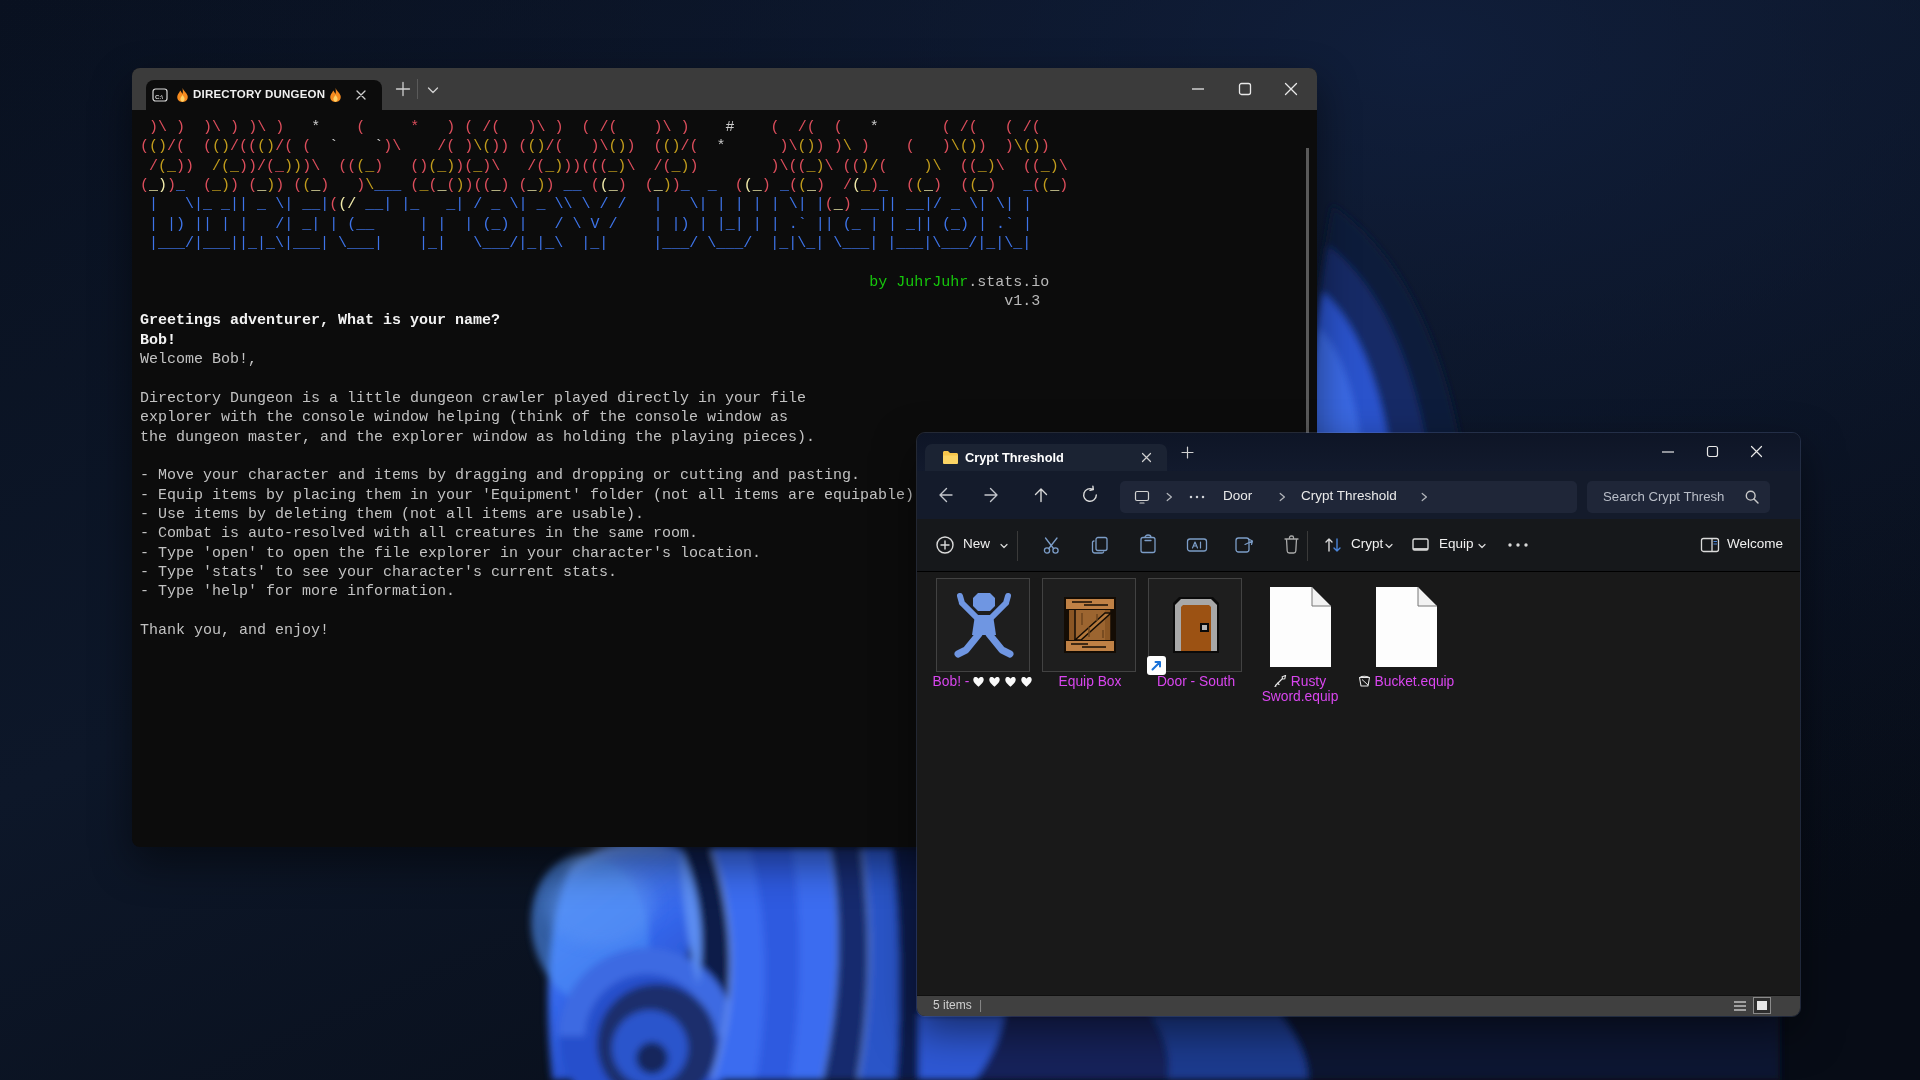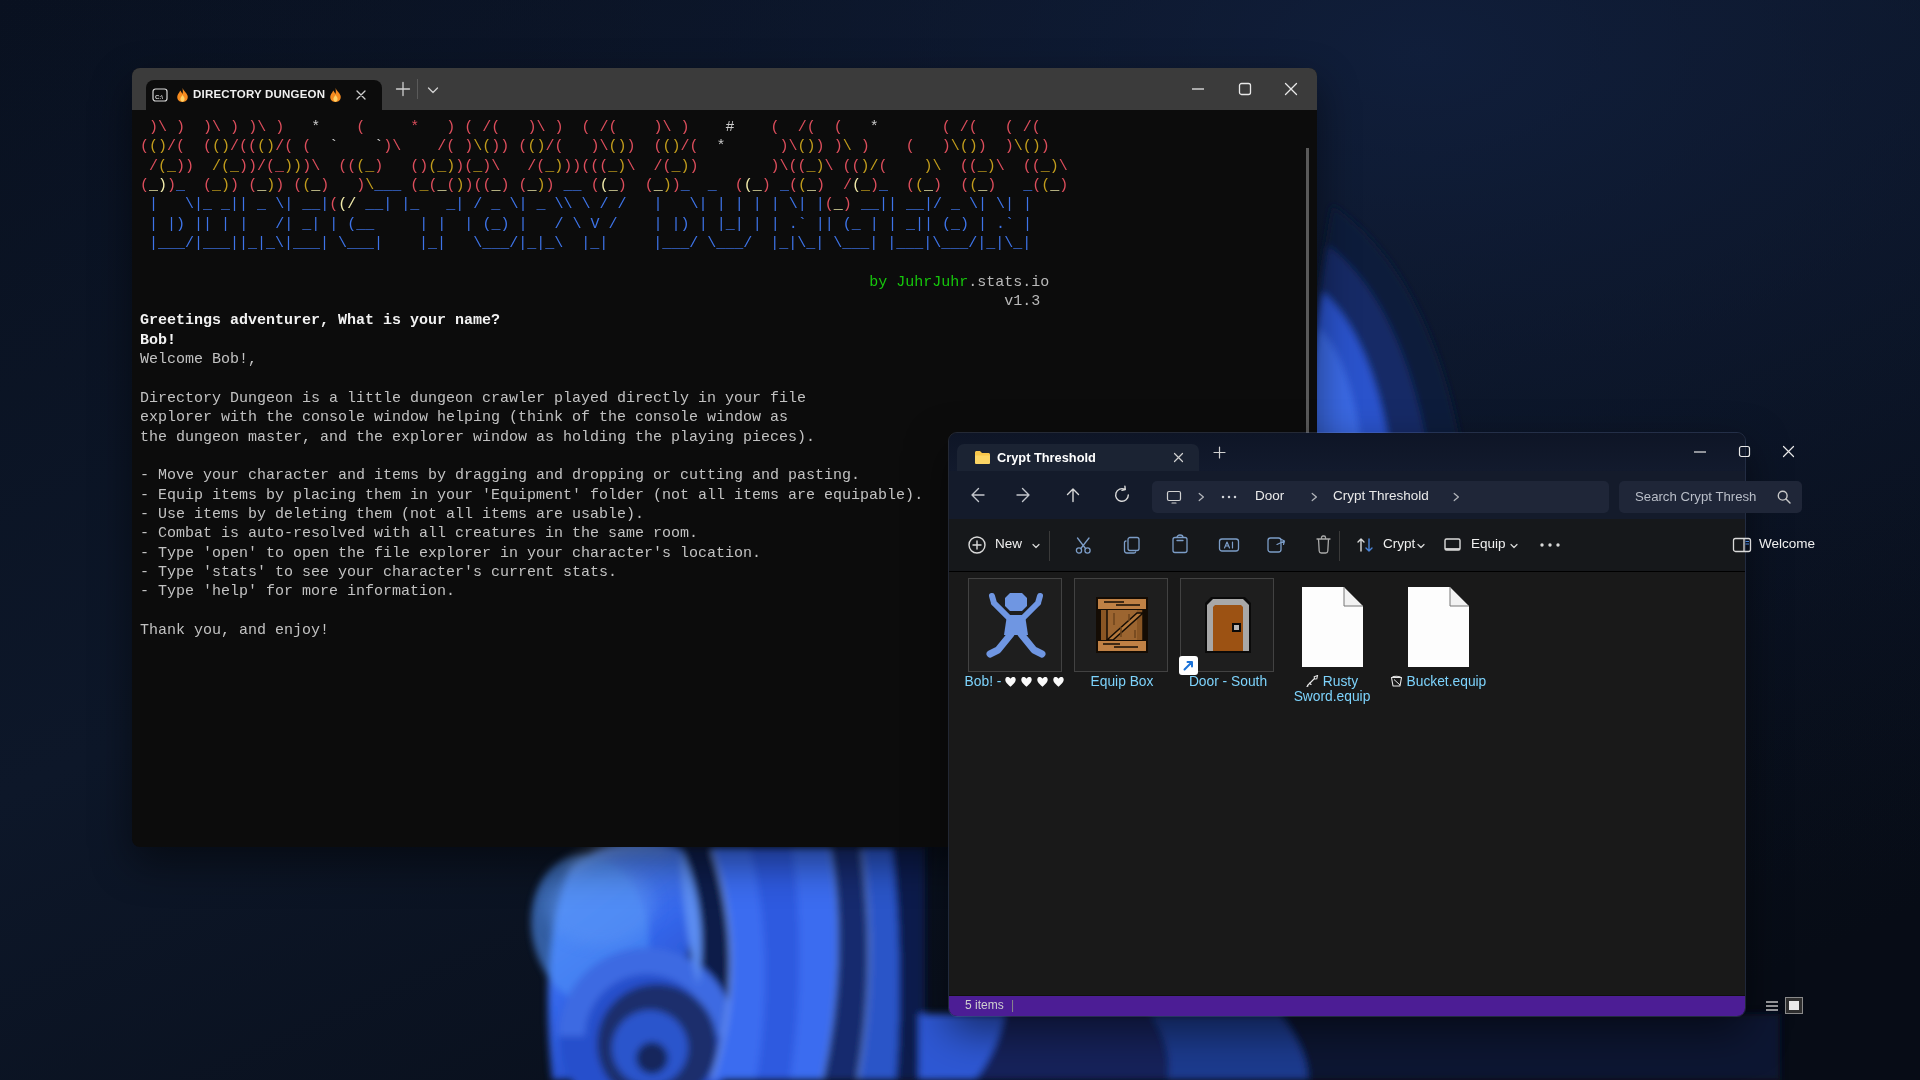--- a/index.html
+++ b/index.html
@@ -17,47 +17,46 @@
   background:#0c0c0c; border-radius:8px 8px 0 0; }
 #term-tab .ttl { position:absolute; left:47px; top:8px; font-size:11.5px; font-weight:700;
   color:#f0f0f0; letter-spacing:.2px; white-space:nowrap; }
 #term-pre { position:absolute; left:8px; top:50px;
   font-family:"Liberation Mono", monospace; font-size:15px; line-height:19.34px;
   color:#c2c2c2; white-space:pre; }
 #term-pre b { color:#f2f2f2; }
 #term-pre i { font-style:normal; }
 #term-scroll { position:absolute; left:1174px; top:80px; width:3px; height:285px; background:#5a5a5a; }
 
-#exp { left:917px; top:433px; width:796px; height:583px;
+#exp { left:917px; top:433px; width:883px; height:583px;
   background:#191919; border-radius:8px;
   box-shadow:0 16px 42px rgba(0,0,0,.5);
   outline:1px solid rgba(110,130,180,.25);
-  margin-left:32px;
 }
 #exp-tabbar { position:absolute; left:0; top:0; right:0; height:38px;
   background:linear-gradient(180deg,#0e1526 0%,#121a2d 100%); border-radius:8px 8px 0 0; }
 #exp-tab { position:absolute; left:8px; top:11px; width:242px; height:27px;
   background:#1b2333; border-radius:7px 7px 0 0; }
 #exp-tab .ttl { position:absolute; left:40px; top:6px; font-size:12.8px; font-weight:600; color:#fff; white-space:nowrap; }
 #exp-addr { position:absolute; left:0; top:38px; right:0; height:48px;
   background:#141b2b; }
 #exp-cmd { position:absolute; left:0; top:86px; right:0; height:53px;
   background:#16181b; border-bottom:1px solid #000; }
 #exp-body { position:absolute; left:0; top:140px; right:0; bottom:21px; background:#191919; }
-#exp-status { position:absolute; left:0; bottom:0; right:0; height:21px; background:#4c1d95;
+#exp-status { position:absolute; left:0; bottom:0; right:0; height:21px; background:#404040;
   border-top:1px solid #101010; border-radius:0 0 8px 8px; font-size:12px; color:#cfcfcf; }
 .navic { position:absolute; top:11px; width:26px; height:26px; }
 .abox { position:absolute; top:10px; height:32px; background:#1f2638; border-radius:5px; }
 .abox2 { position:absolute; top:10px; height:32px; background:#1f2638; border-radius:5px; }
 .crumb { position:absolute; top:7px; font-size:13.5px; color:#eaeaea; white-space:nowrap; }
 .cmtxt { font-size:13.5px; color:#f0f0f0; }
 
 .tile { position:absolute; width:94px; height:94px; background:#1e1e1e; border:1px solid #8b8b8b55; }
 .tile2 { position:absolute; width:94px; height:94px; }
-.lbl { position:absolute; font-size:13.8px; color:#7dd3fc; text-align:center; white-space:nowrap; }
+.lbl { position:absolute; font-size:13.8px; color:#d946ef; text-align:center; white-space:nowrap; }
 </style></head>
 <body>
 <svg class="abs" width="1920" height="1080" viewBox="0 0 1920 1080" style="left:0;top:0">
  <defs>
   <linearGradient id="sky" x1="0" y1="0" x2="0.8" y2="1">
    <stop offset="0" stop-color="#091120"></stop>
    <stop offset="0.45" stop-color="#0d1729"></stop>
    <stop offset="1" stop-color="#070c16"></stop>
   </linearGradient>
   <radialGradient id="glow" cx="0.74" cy="0.05" r="0.8">

